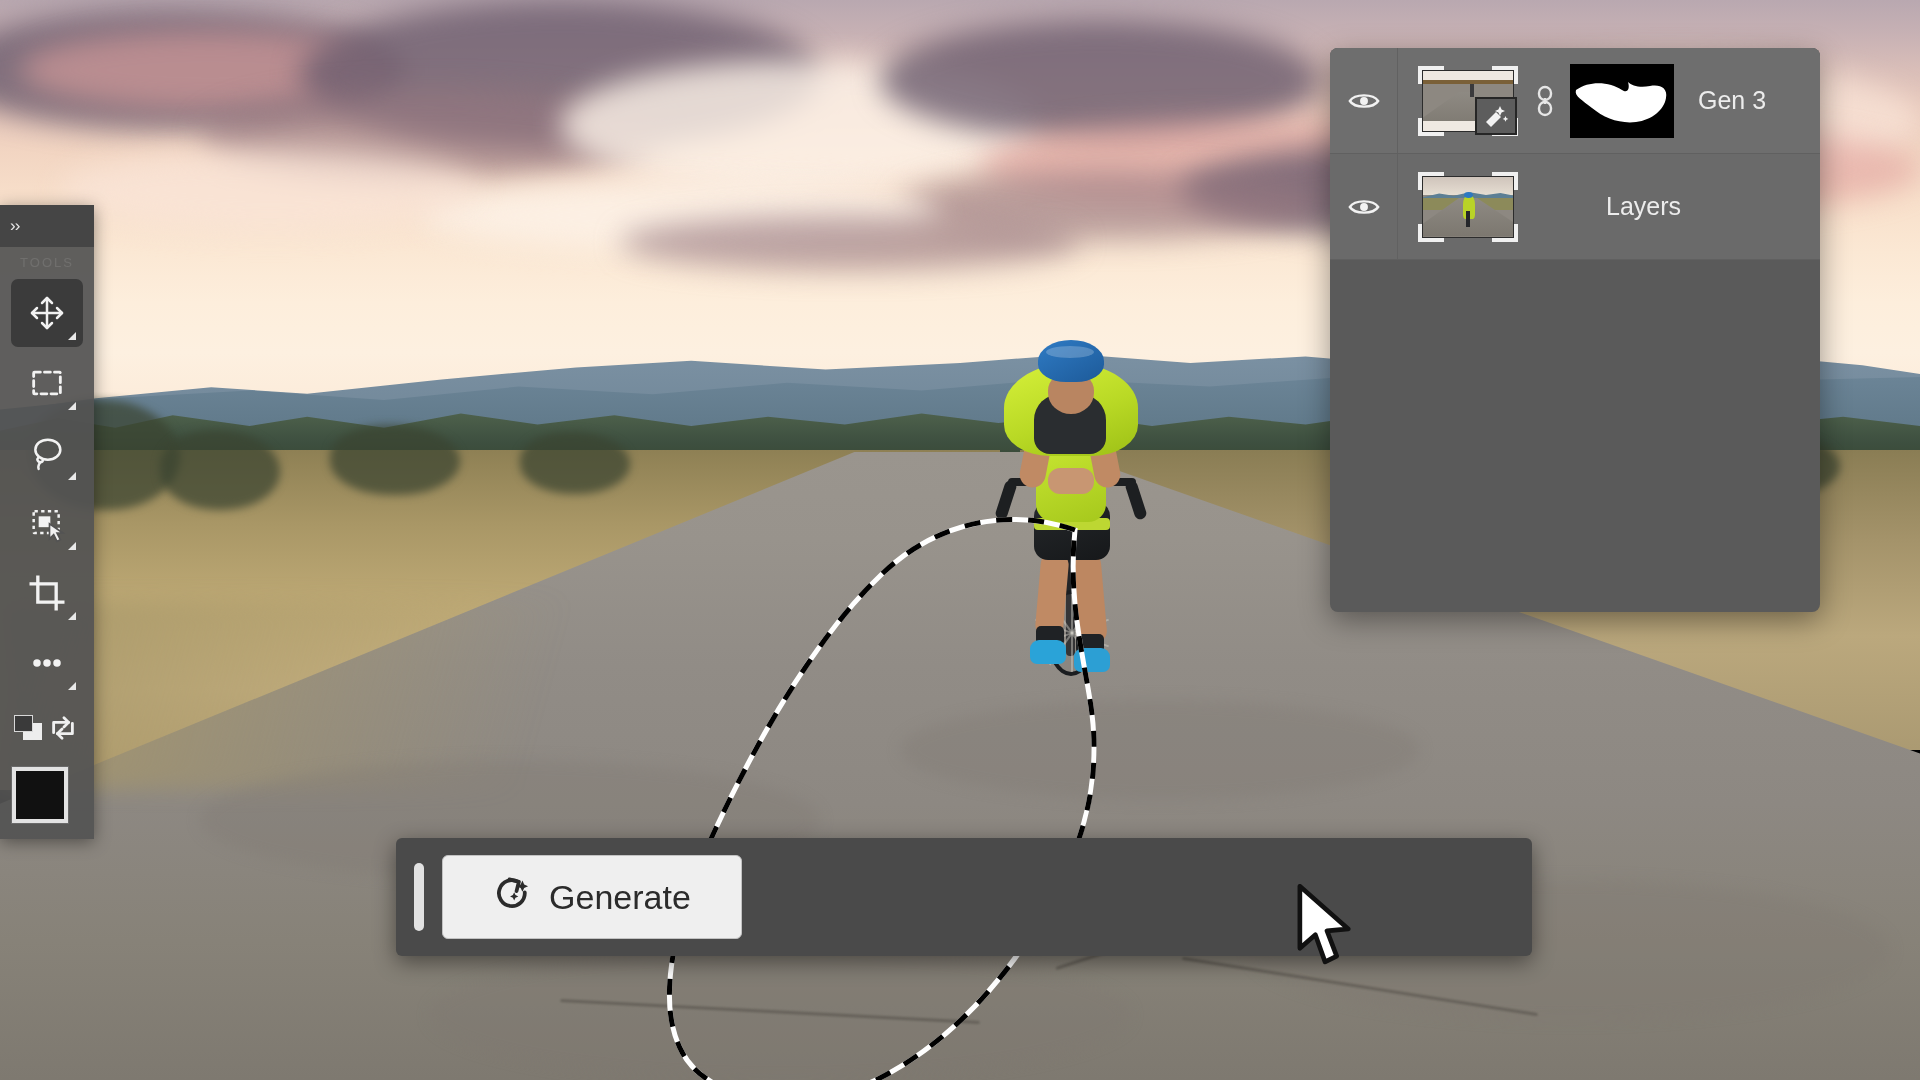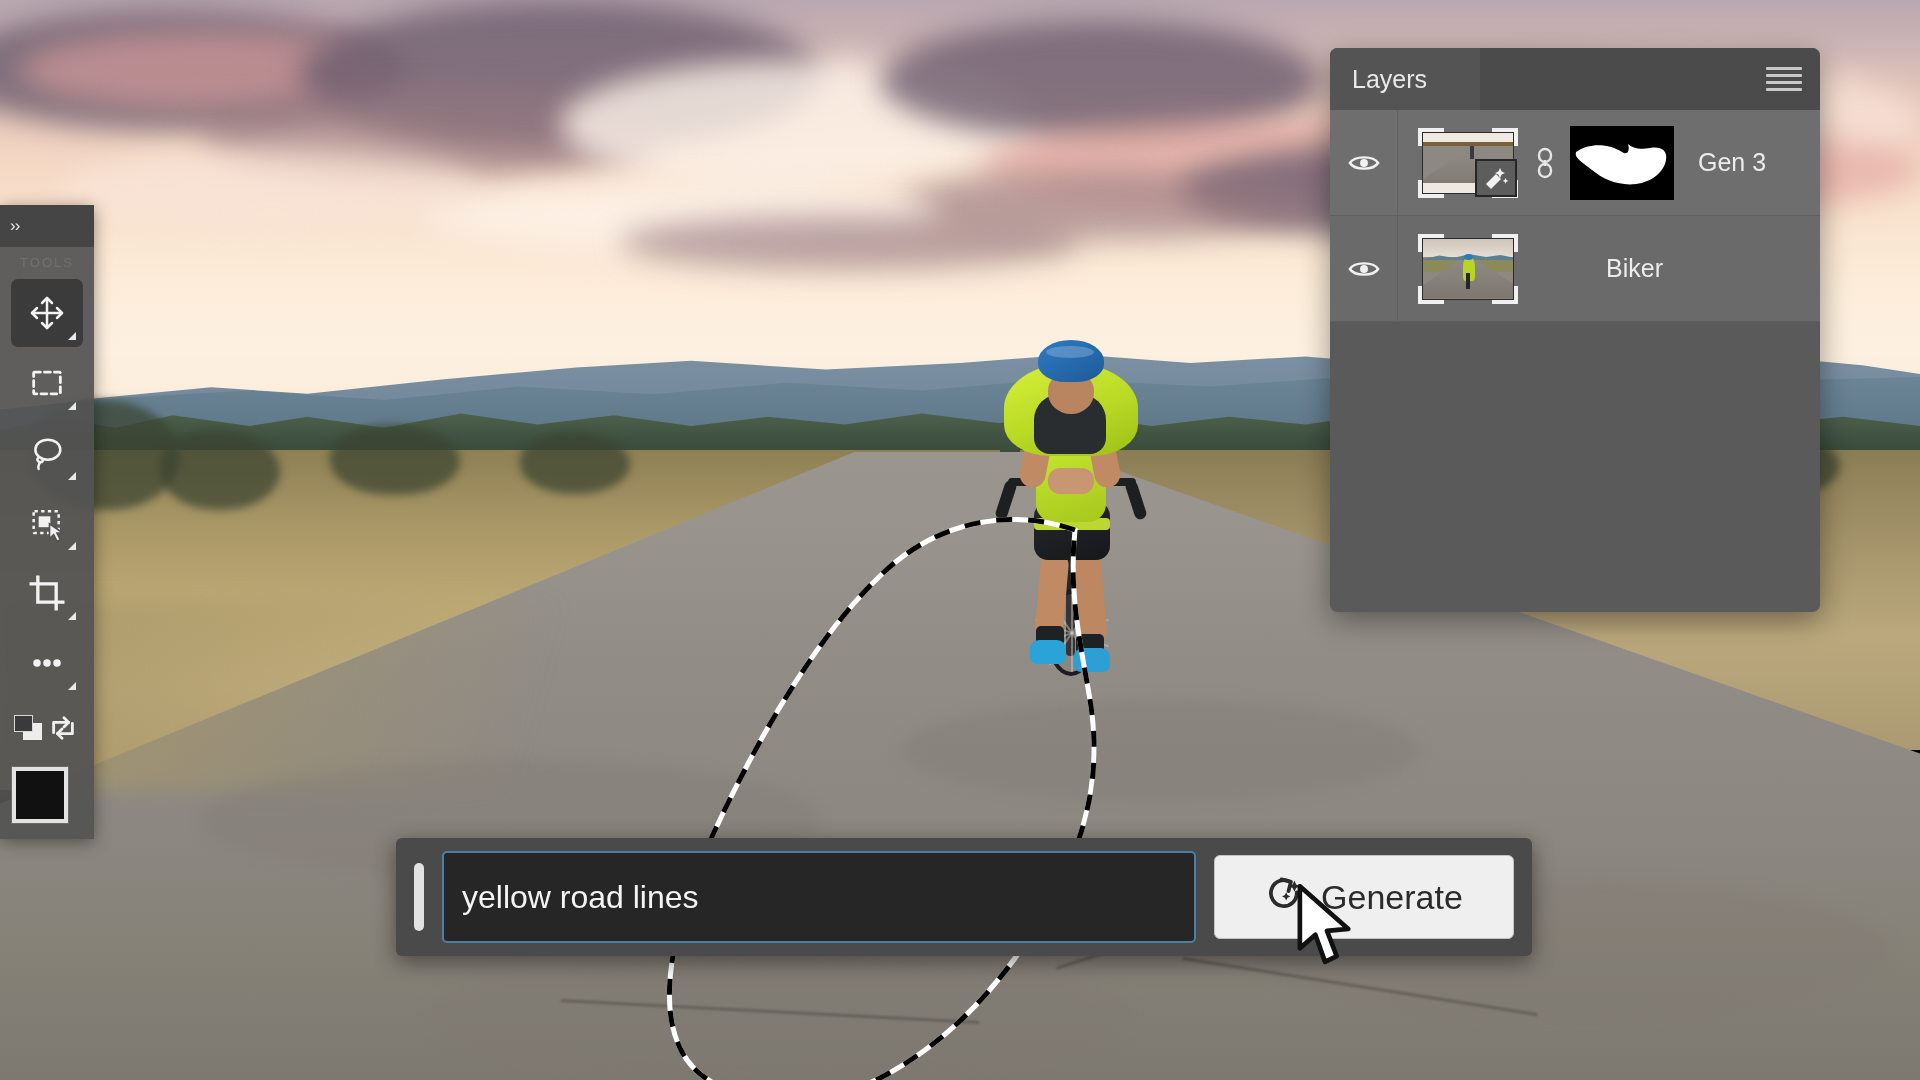--- a/index.html
+++ b/index.html
@@ -406,31 +406,20 @@
       </svg>
     </div>
 
     <div class="colors">
       <div class="bg"></div>
       <div class="fg"></div>
     </div>
   </div>
 
   <div class="layers">
-    <div class="lay-tabbar">
-      <div class="lay-tab">
-        <span>Layers</span>
-      </div>
-      <div class="lay-menu">
-        <i></i>
-        <i></i>
-        <i></i>
-        <i></i>
-      </div>
-    </div>
 
     <div class="lay-list">
 
       <div class="lay-row selected">
         <div class="eye-cell">
           <svg viewBox="0 0 34 22">
             <path d="M2 11 C7 3, 27 3, 32 11 C27 19, 7 19, 2 11 Z" fill="none" stroke="#f2f2f2" stroke-width="2.6"></path>
             <circle cx="17" cy="11" r="4.2" fill="#f2f2f2"></circle>
           </svg>
         </div>
@@ -508,35 +497,34 @@
             <span class="brk h" style="right:2px; top:2px;"></span>
             <span class="brk h" style="left:2px;  bottom:2px;"></span>
             <span class="brk h" style="right:2px; bottom:2px;"></span>
             <span class="brk v" style="left:2px;  top:2px;"></span>
             <span class="brk v" style="right:2px; top:2px;"></span>
             <span class="brk v" style="left:2px;  bottom:2px;"></span>
             <span class="brk v" style="right:2px; bottom:2px;"></span>
           </div>
         </div>
 
-        <span class="lay-name" style="margin-left:86px;">Biker</span>
+        <span class="lay-name" style="margin-left:86px;">Layers</span>
       </div>
     </div>
 
     <div class="lay-empty"></div>
   </div>
 
   <div style="position:absolute; left:396px; top:838px; width:1136px; height:118px;
               background:#4a4a4a; border-radius:6px;
               box-shadow:0 6px 22px rgba(0,0,0,.45);
               display:flex; align-items:center; padding:0 18px; gap:18px;">
 
     <div style="width:10px; height:68px; background:#e2e2e2; border-radius:5px; flex:none;"></div>
 
-    <input type="text" style="flex: 1 1 0%; height: 92px; background: rgb(38, 38, 38); color: rgb(244, 244, 244); border: 2px solid rgb(74, 127, 168); border-radius: 5px; font-size: 32px; padding: 0px 18px; outline: none; font-family: &quot;Liberation Sans&quot;, sans-serif;" value="yellow road lines">
 
     <button style="height:84px; min-width:300px; background:#efefef; color:#2b2b2b;
                    border:1px solid #c2c2c2; border-radius:6px;
                    display:flex; align-items:center; justify-content:center;
                    gap:16px; font-size:34px; cursor:pointer; padding:0 26px;
                    font-family:'Liberation Sans', sans-serif;">
       <svg viewBox="0 0 34 34" style="width:40px;height:40px;flex:none;">
         <path d="M27 13 A11 11 0 1 1 21.5 4.2" fill="none" stroke="#2b2b2b" stroke-width="3.2" stroke-linecap="round"></path>
         <polyline points="14,2 22,4 20,12" fill="none" stroke="#2b2b2b" stroke-width="3.2" stroke-linecap="round" stroke-linejoin="round"></polyline>
         <path d="M25 3 l1.5 3.3 l3.3 1.5 l-3.3 1.5 L25 12.6 l-1.5-3.3 L20.2 7.8 l3.3-1.5 Z" fill="#2b2b2b"></path>

